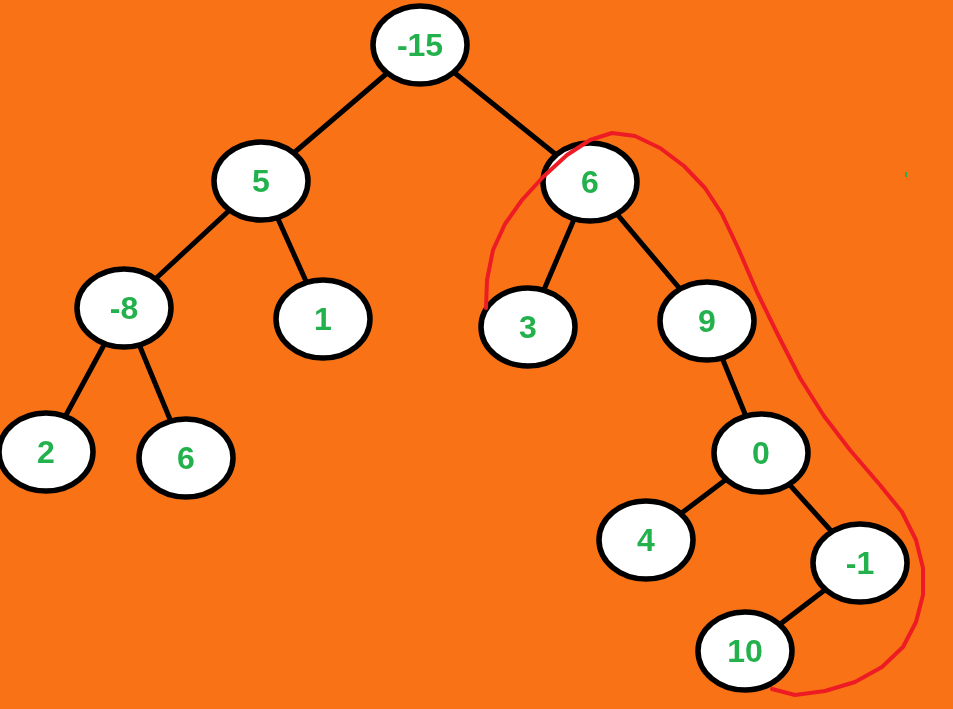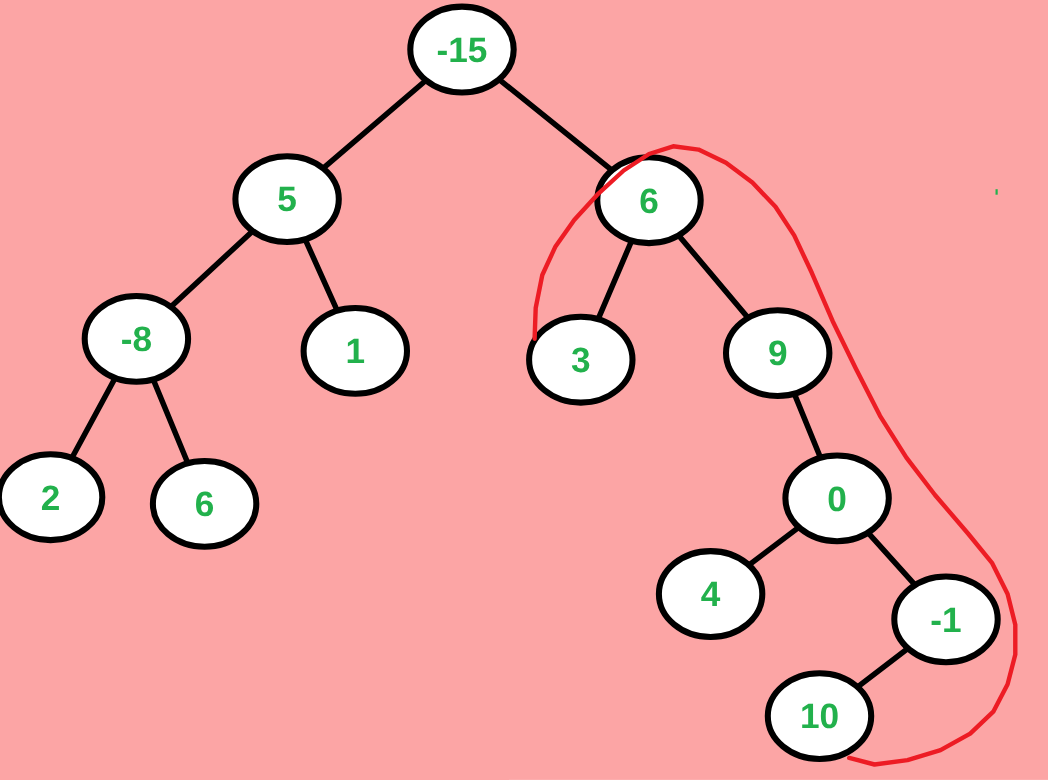--- a/index.html
+++ b/index.html
@@ -4,21 +4,21 @@
 <style>
   html, body {
     margin: 0;
     padding: 0;
     background: #ffffff;
   }
   .diagram {
     position: relative;
     width: 953px;
     height: 709px;
-    background: #fca5a5;
+    background: #f97316;
     overflow: hidden;
     font-family: "Liberation Sans", sans-serif;
   }
   .diagram svg {
     position: absolute;
     left: 0;
     top: 0;
   }
   .node-label {
     font-family: "Liberation Sans", "DejaVu Sans", sans-serif;

